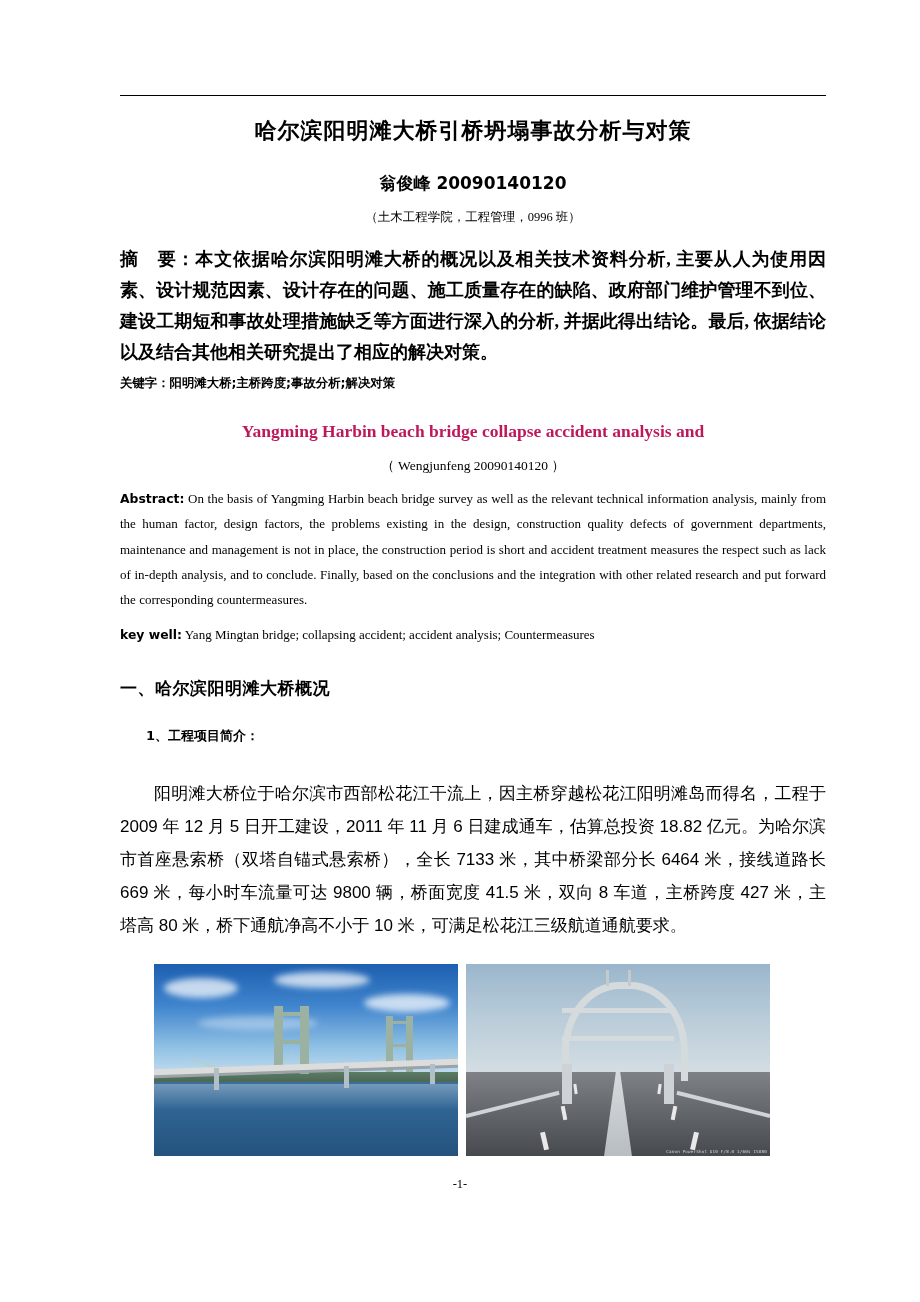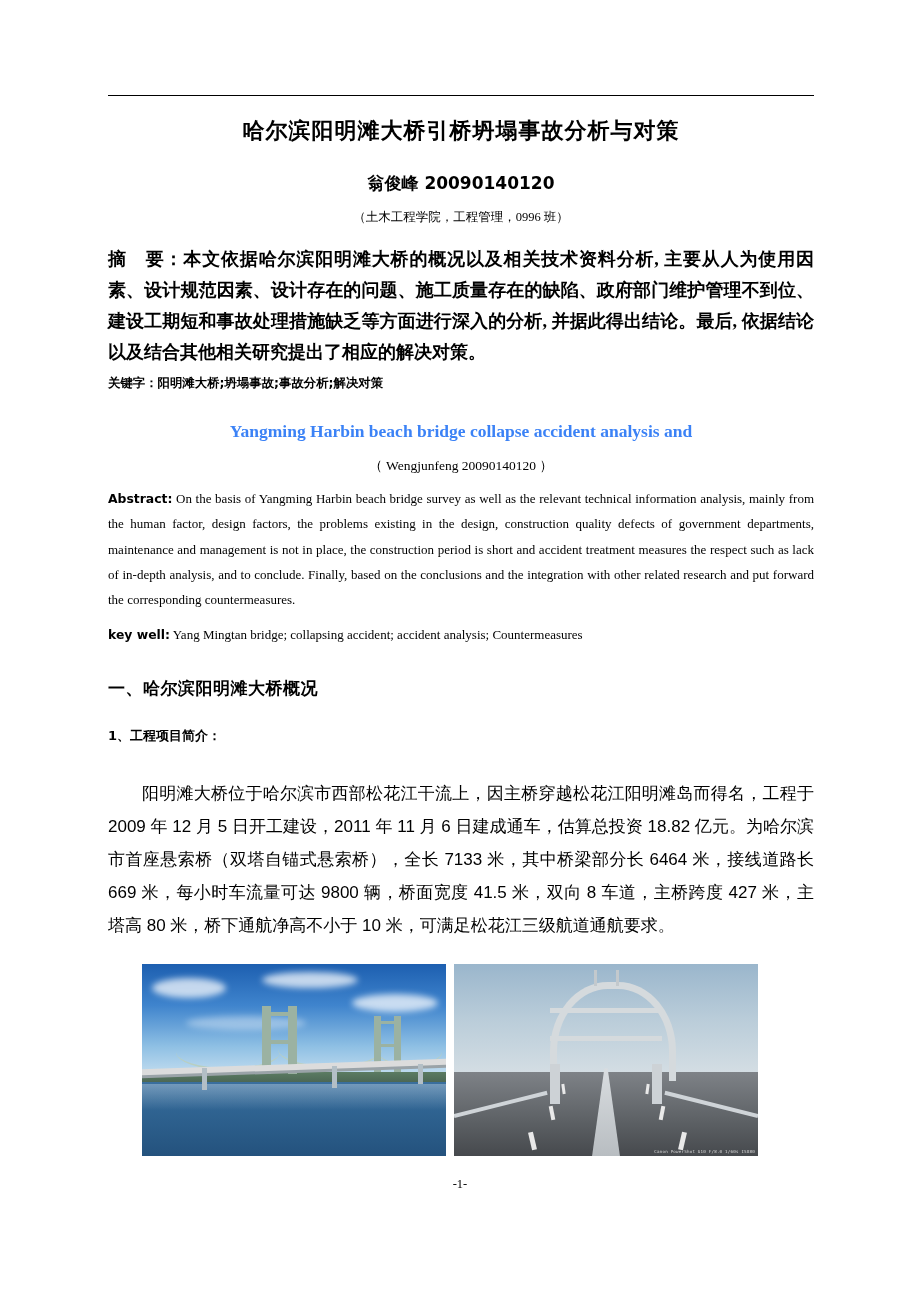--- a/index.html
+++ b/index.html
@@ -17,21 +17,21 @@
   .page {
     position: relative;
     width: 920px;
     height: 1302px;
     background: #fff;
     box-sizing: border-box;
     padding: 0;
   }
   .content {
     position: absolute;
-    left: 108px;
+    left: 120px;
     top: 0;
     width: 706px;
   }
   .top-rule {
     margin-top: 95px;
     border-top: 1px solid #000;
     width: 706px;
     height: 0;
   }
   .doc-title {
@@ -73,21 +73,21 @@
     margin-top: 7px;
     font-weight: bold;
   }
   .en-title {
     text-align: center;
     font-family: "Liberation Serif", serif;
     font-weight: bold;
     font-size: 17.5px;
     line-height: 1.5;
     margin-top: 26px;
-    color: #3b82f6;
+    color: #be185d;
   }
   .en-author {
     text-align: center;
     font-family: "Liberation Serif", serif;
     font-size: 13.5px;
     margin-top: 13px;
   }
   .abstract {
     font-family: "Liberation Serif", serif;
     font-size: 13px;
@@ -115,20 +115,21 @@
     font-size: 17px;
     font-weight: bold;
     margin-top: 34px;
     letter-spacing: 0.5px;
   }
   .h2 {
     font-family: "DejaVu Sans", sans-serif;
     font-size: 13px;
     font-weight: bold;
     margin-top: 27px;
+    margin-left: 26px;
   }
   .body-para {
     font-family: Liberation Sans, sans-serif;
     font-size: 17px;
     line-height: 1.95;
     text-align: justify;
     margin-top: 32px;
     text-indent: 2em;
   }
   .figures {
@@ -244,21 +245,21 @@
 
     <div class="author">翁俊峰  20090140120</div>
 
     <div class="affiliation">（土木工程学院，工程管理，0996 班）</div>
 
     <div class="zh-para">
       <span class="lbl">摘　要：</span><span>本文依据哈尔滨阳明滩大桥的概况以及相关技术资料分析, 主要从人为使用因素、设计规范因素、设计存在的问题、施工质量存在的缺陷、政府部门维护管理不到位、建设工期短和事故处理措施缺乏等方面进行深入的分析, 并据此得出结论。最后, 依据结论以及结合其他相关研究提出了相应的解决对策。</span>
     </div>
 
     <div class="keywords-zh">
-      <span>关键字：</span><span>阳明滩大桥;坍塌事故;事故分析;解决对策</span>
+      <span>关键字：</span><span>阳明滩大桥;主桥跨度;事故分析;解决对策</span>
     </div>
 
     <div class="en-title">
       <div>Yangming Harbin beach bridge collapse accident analysis and</div>
     </div>
 
     <div class="en-author">（ Wengjunfeng    20090140120 ）</div>
 
     <div class="abstract">
       <b>Abstract:</b><span> On the basis of Yangming Harbin beach bridge survey as well as the relevant technical information analysis, mainly from the human factor, design factors, the problems existing in the design, construction quality defects of government departments, maintenance and management is not in place, the construction period is short and accident treatment measures the respect such as lack of in-depth analysis, and to conclude. Finally, based on the conclusions and the integration with other related research and put forward the corresponding countermeasures.</span>

